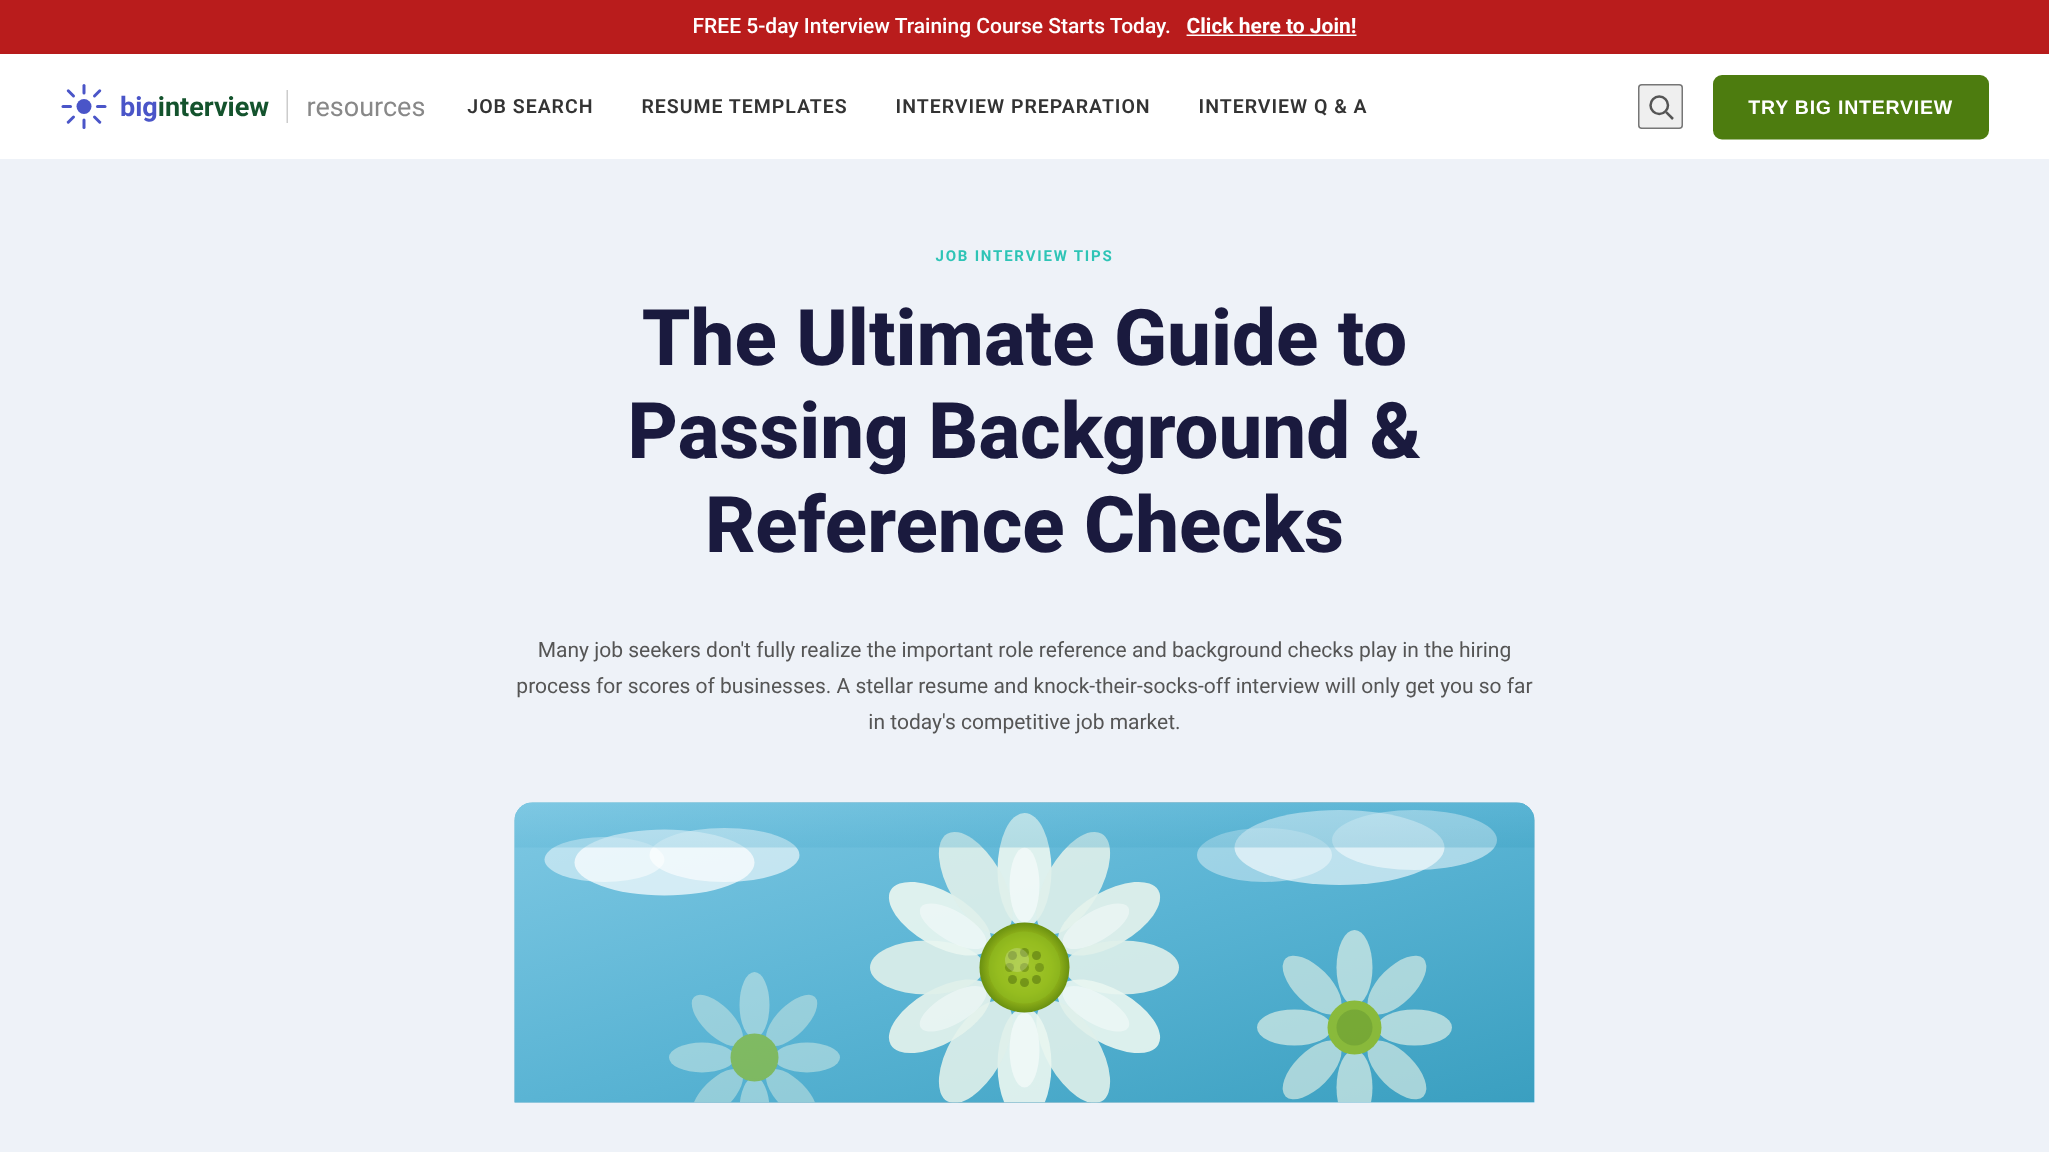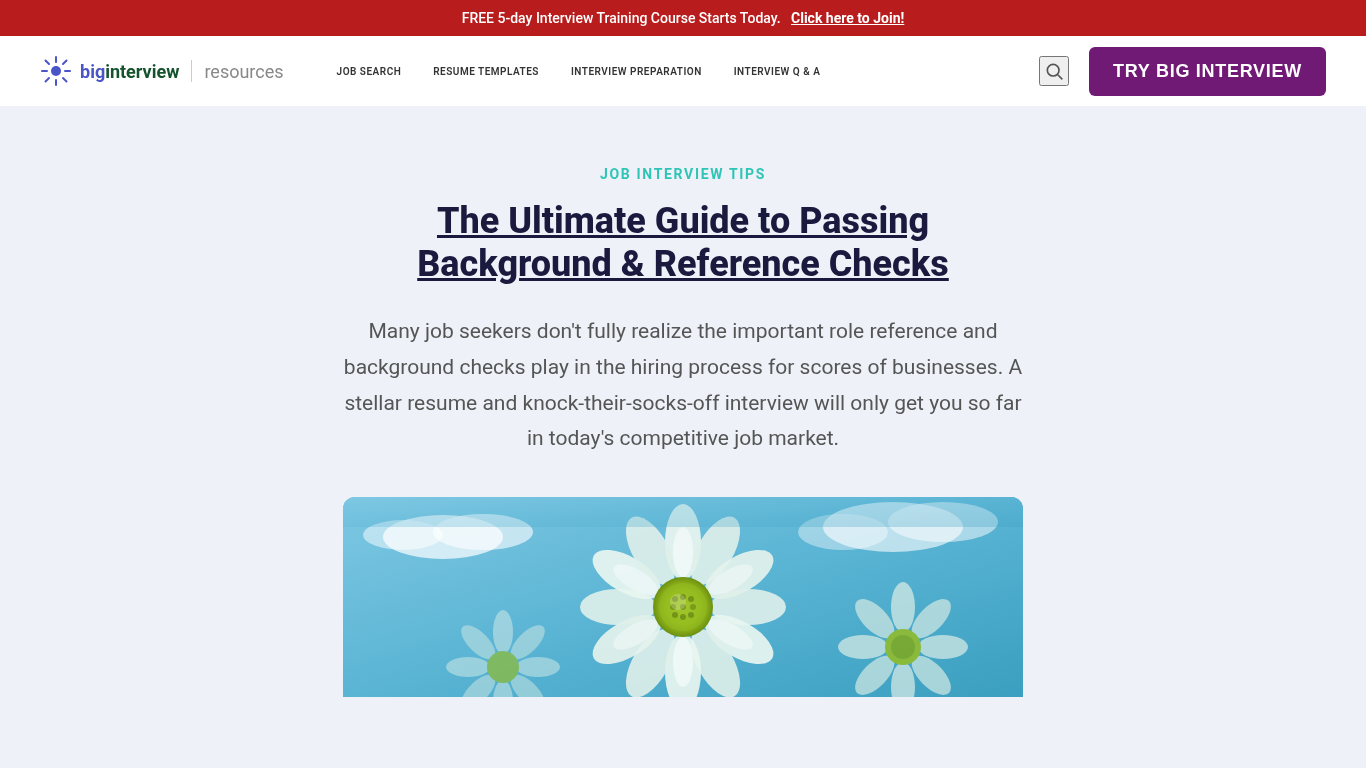--- a/index.html
+++ b/index.html
@@ -39,21 +39,21 @@
       display: flex;
       align-items: center;
       padding: 0 40px;
       height: 70px;
       box-shadow: 0 1px 4px rgba(0,0,0,0.08);
     }
 
     .logo-area {
       display: flex;
       gap: 8px;
-      margin-right: 53px;
+      margin-right: 28px;
     }
 
     .logo-icon {
       width: 32px;
       height: 32px;
     }
 
     .logo-text {
       display: flex;
       align-items: center;
@@ -85,21 +85,21 @@
 
     .nav {
       display: flex;
       align-items: center;
       gap: 32px;
       flex: 1;
     }
 
     .nav-item {
       color: #333;
-      font-size: 10px;
+      font-size: 13px;
       font-weight: 600;
       letter-spacing: 0.05em;
       text-transform: uppercase;
       cursor: pointer;
       white-space: nowrap;
     }
 
     .nav-right {
       display: flex;
       align-items: center;
@@ -120,26 +120,26 @@
 
     .search-icon-btn svg {
       width: 20px;
       height: 20px;
       stroke: #555;
       stroke-width: 2;
       fill: none;
     }
 
     .try-btn {
-      background: #701a75;
+      background: #4d7c0f;
       color: white;
       border: none;
       padding: 14px 24px;
       border-radius: 6px;
-      font-size: 18px;
+      font-size: 13px;
       font-weight: 700;
       letter-spacing: 0.04em;
       text-transform: uppercase;
       cursor: pointer;
       white-space: nowrap;
     }
 
     
     .main-content {
       background: #eef2f8;
@@ -151,39 +151,38 @@
     }
 
     .article-container {
       max-width: 680px;
       width: 100%;
       text-align: center;
     }
 
     .category-label {
       color: #2ec4b6;
-      font-size: 14px;
+      font-size: 10px;
       font-weight: 700;
       letter-spacing: 0.12em;
       text-transform: uppercase;
       margin-bottom: 18px;
     }
 
     .article-title {
       color: #1a1a3e;
-      font-size: 36px;
+      font-size: 52px;
       font-weight: 800;
       line-height: 1.2;
-      margin-bottom: 28px;
-      text-decoration: underline;
+      margin-bottom: 41px;
     }
 
     .article-intro {
       color: #555;
-      font-size: 21px;
+      font-size: 14px;
       line-height: 1.7;
       margin-bottom: 40px;
     }
 
     
     .hero-image-container {
       width: 680px;
       max-width: 100%;
       height: 200px;
       border-radius: 12px 12px 0 0;

